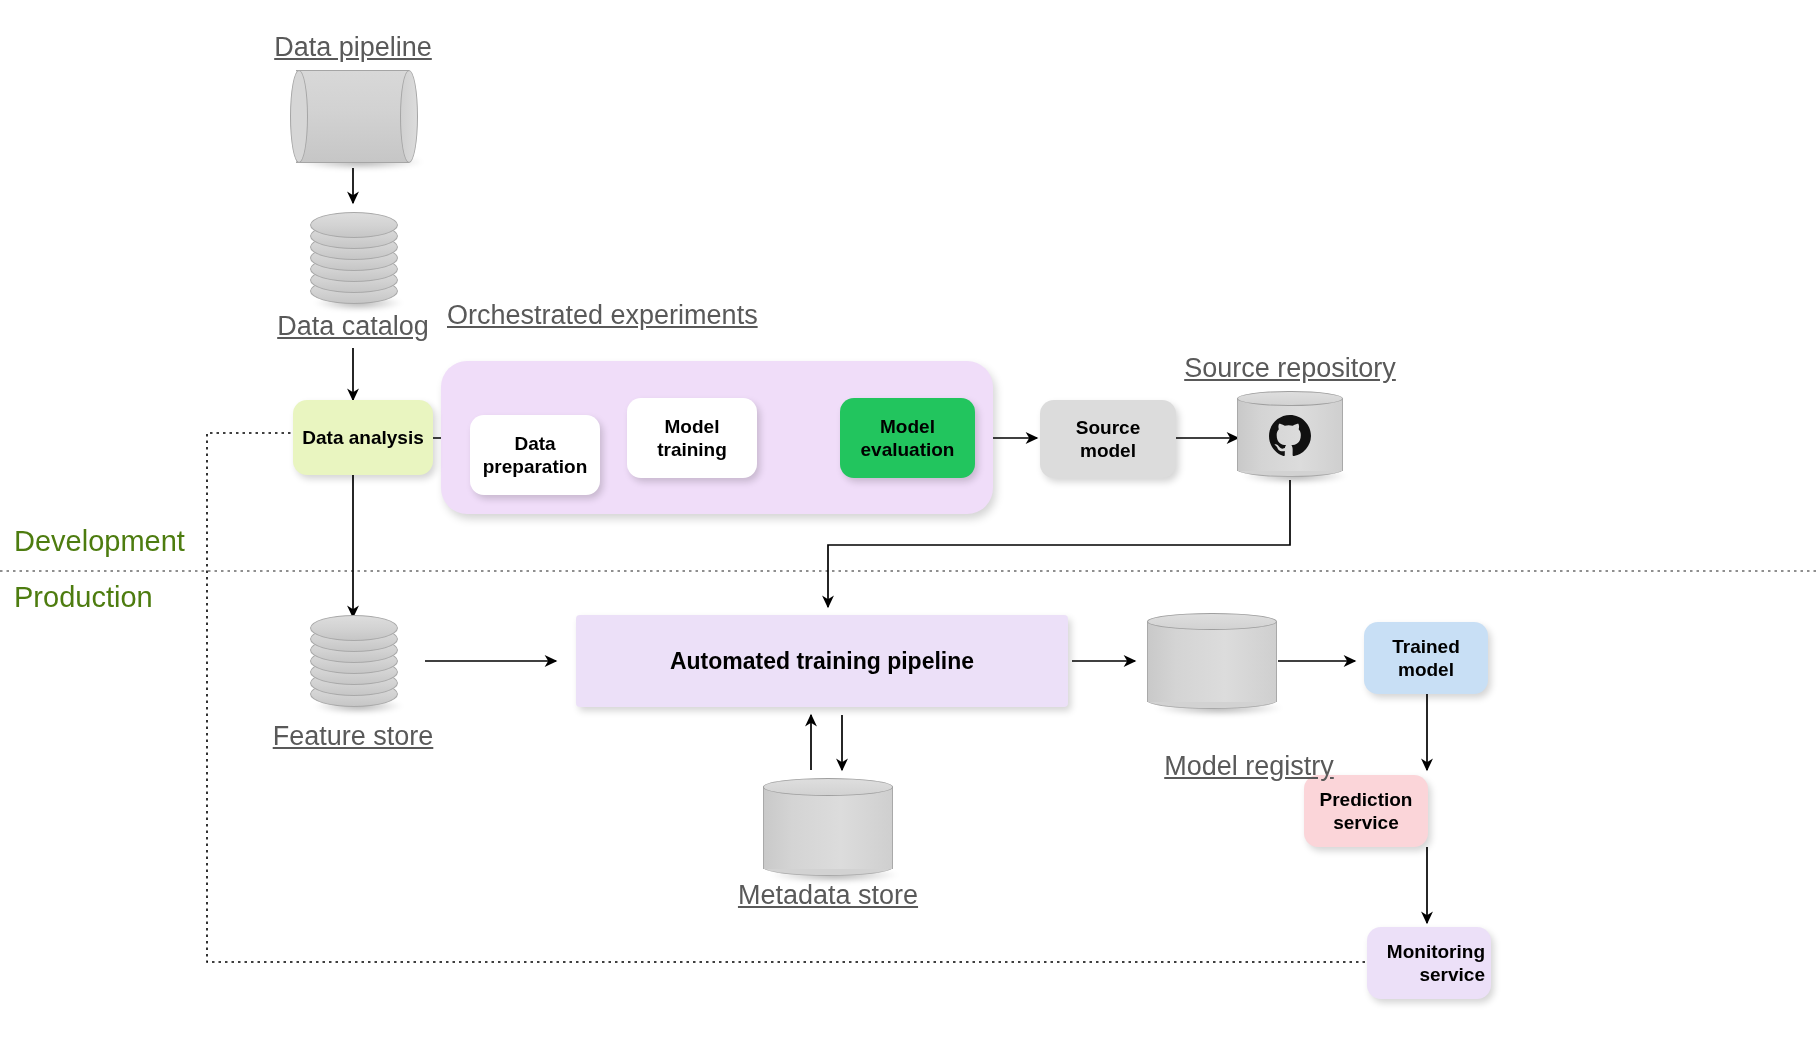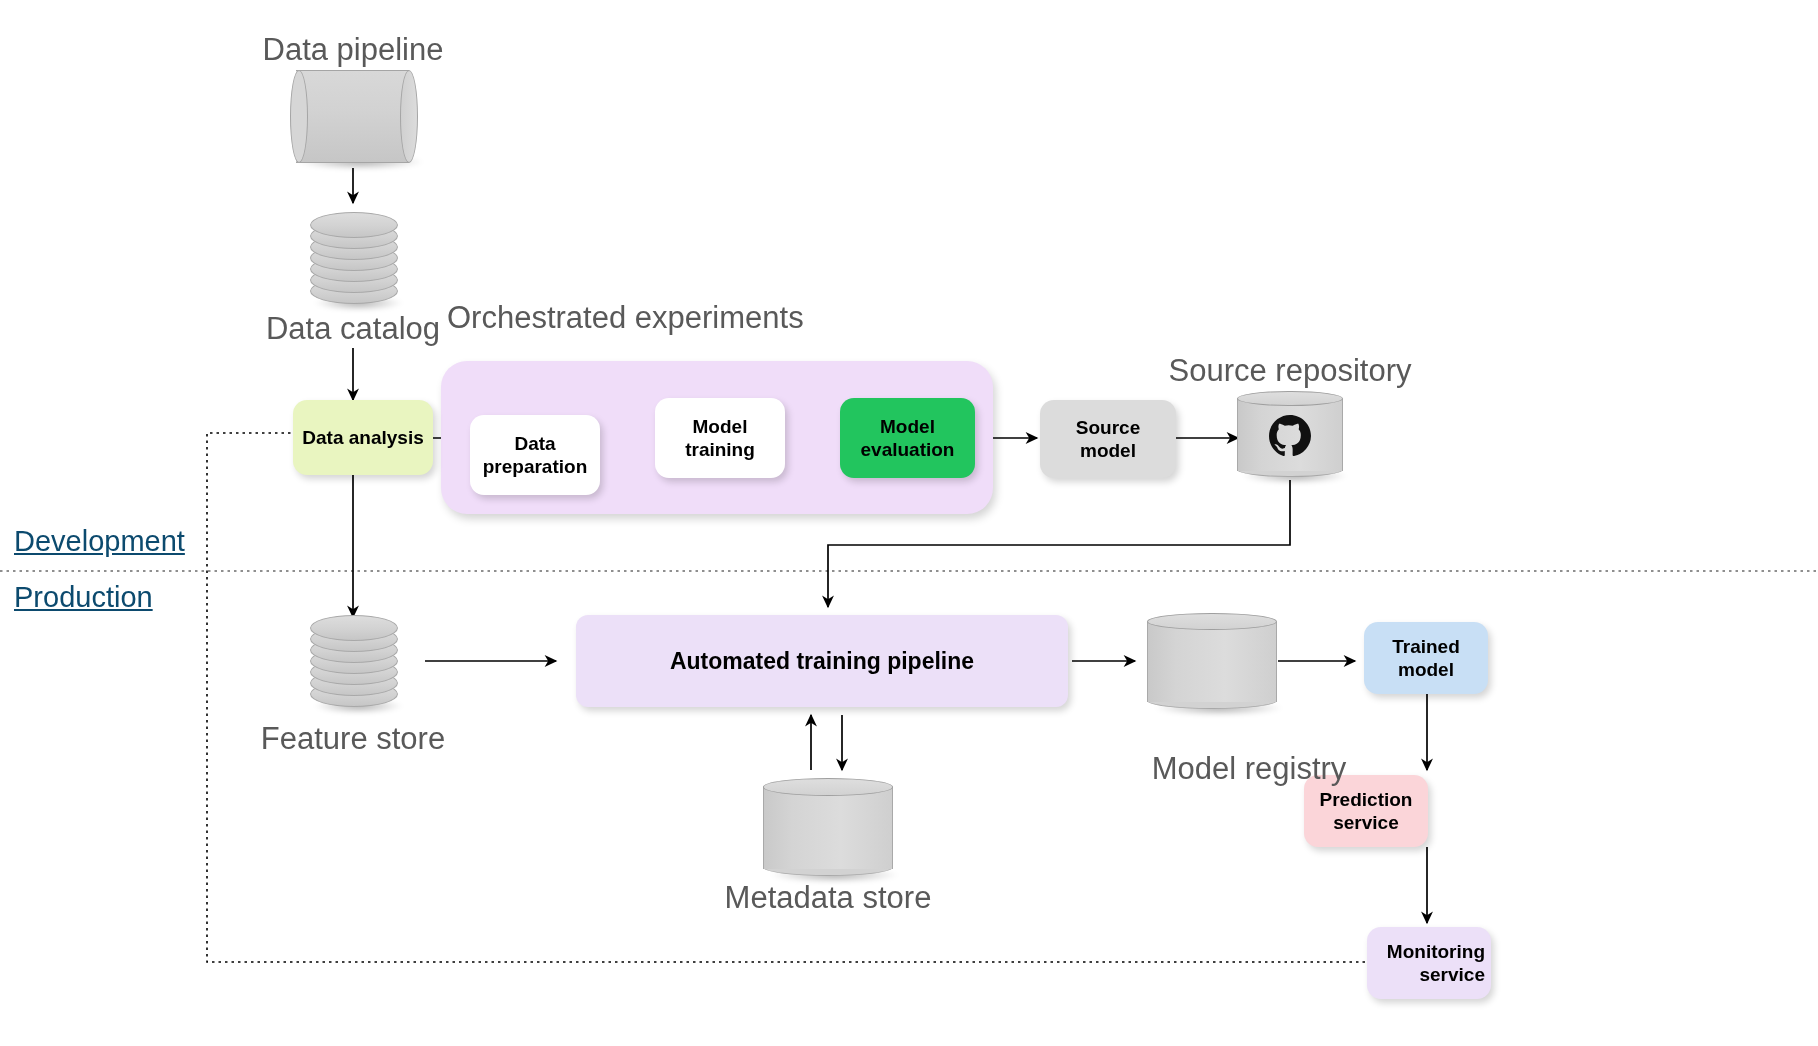--- a/index.html
+++ b/index.html
@@ -34,47 +34,46 @@
     justify-content: center;
     text-align: center;
     font-weight: bold;
     font-size: 19px;
     line-height: 1.22;
     color: #000000;
     box-shadow: 3px 4px 7px rgba(0,0,0,0.17);
     z-index: 3;
     padding: 2px 6px;
   }
-  .rbox.wide { font-size: 23px; border-radius: 12px; }
+  .rbox.wide { font-size: 23px; border-radius: 4px; }
   
   .groupbox {
     position: absolute;
     border-radius: 26px;
     box-shadow: 3px 5px 8px rgba(0,0,0,0.17);
     z-index: 2;
   }
   
   .caption {
     position: absolute;
     color: #595959;
     font-size: 22px;
     font-weight: normal;
     white-space: nowrap;
     z-index: 4;
   }
-  .caption.big { font-size: 31px; }
+  .caption.big { font-size: 27px; text-decoration: underline; }
   .caption.center { transform: translateX(-50%); }
   
   .lane-label {
     position: absolute;
-    color: #0c4a6e;
+    color: #4d7c0f;
     font-size: 29px;
     white-space: nowrap;
     z-index: 4;
-    text-decoration: underline;
   }
   
   .shape { position: absolute; z-index: 3; }
   .shape .shadow {
     position: absolute;
     left: 6%; right: -4%;
     bottom: -7px; height: 16px;
     background: radial-gradient(ellipse at center, rgba(0,0,0,0.30) 0%, rgba(0,0,0,0.0) 72%);
     filter: blur(2px);
   }
@@ -223,21 +222,21 @@
   <div class="groupbox" style="left:441px; top:361px; width:552px; height:153px; background:#f0ddf9;"></div>
 
   <div class="rbox" style="left:293px; top:400px; width:140px; height:75px; background:#e9f5c0;">
     <span>Data analysis</span>
   </div>
 
   <div class="rbox" style="left:470px; top:398px; width:130px; height:80px; background:#ffffff;margin-top:17px;">
     <span>Data preparation</span>
   </div>
 
-  <div class="rbox" style="left:655px; top:398px; width:130px; height:80px; background:#ffffff;">
+  <div class="rbox" style="left:627px; top:398px; width:130px; height:80px; background:#ffffff;">
     <span>Model training</span>
   </div>
 
   <div class="rbox" style="left:840px; top:398px; width:135px; height:80px; background:#22c55e;">
     <span>Model evaluation</span>
   </div>
 
   <div class="rbox" style="left:1040px; top:400px; width:136px; height:78px; background:#dcdcdc;">
     <span>Source model</span>
   </div>

